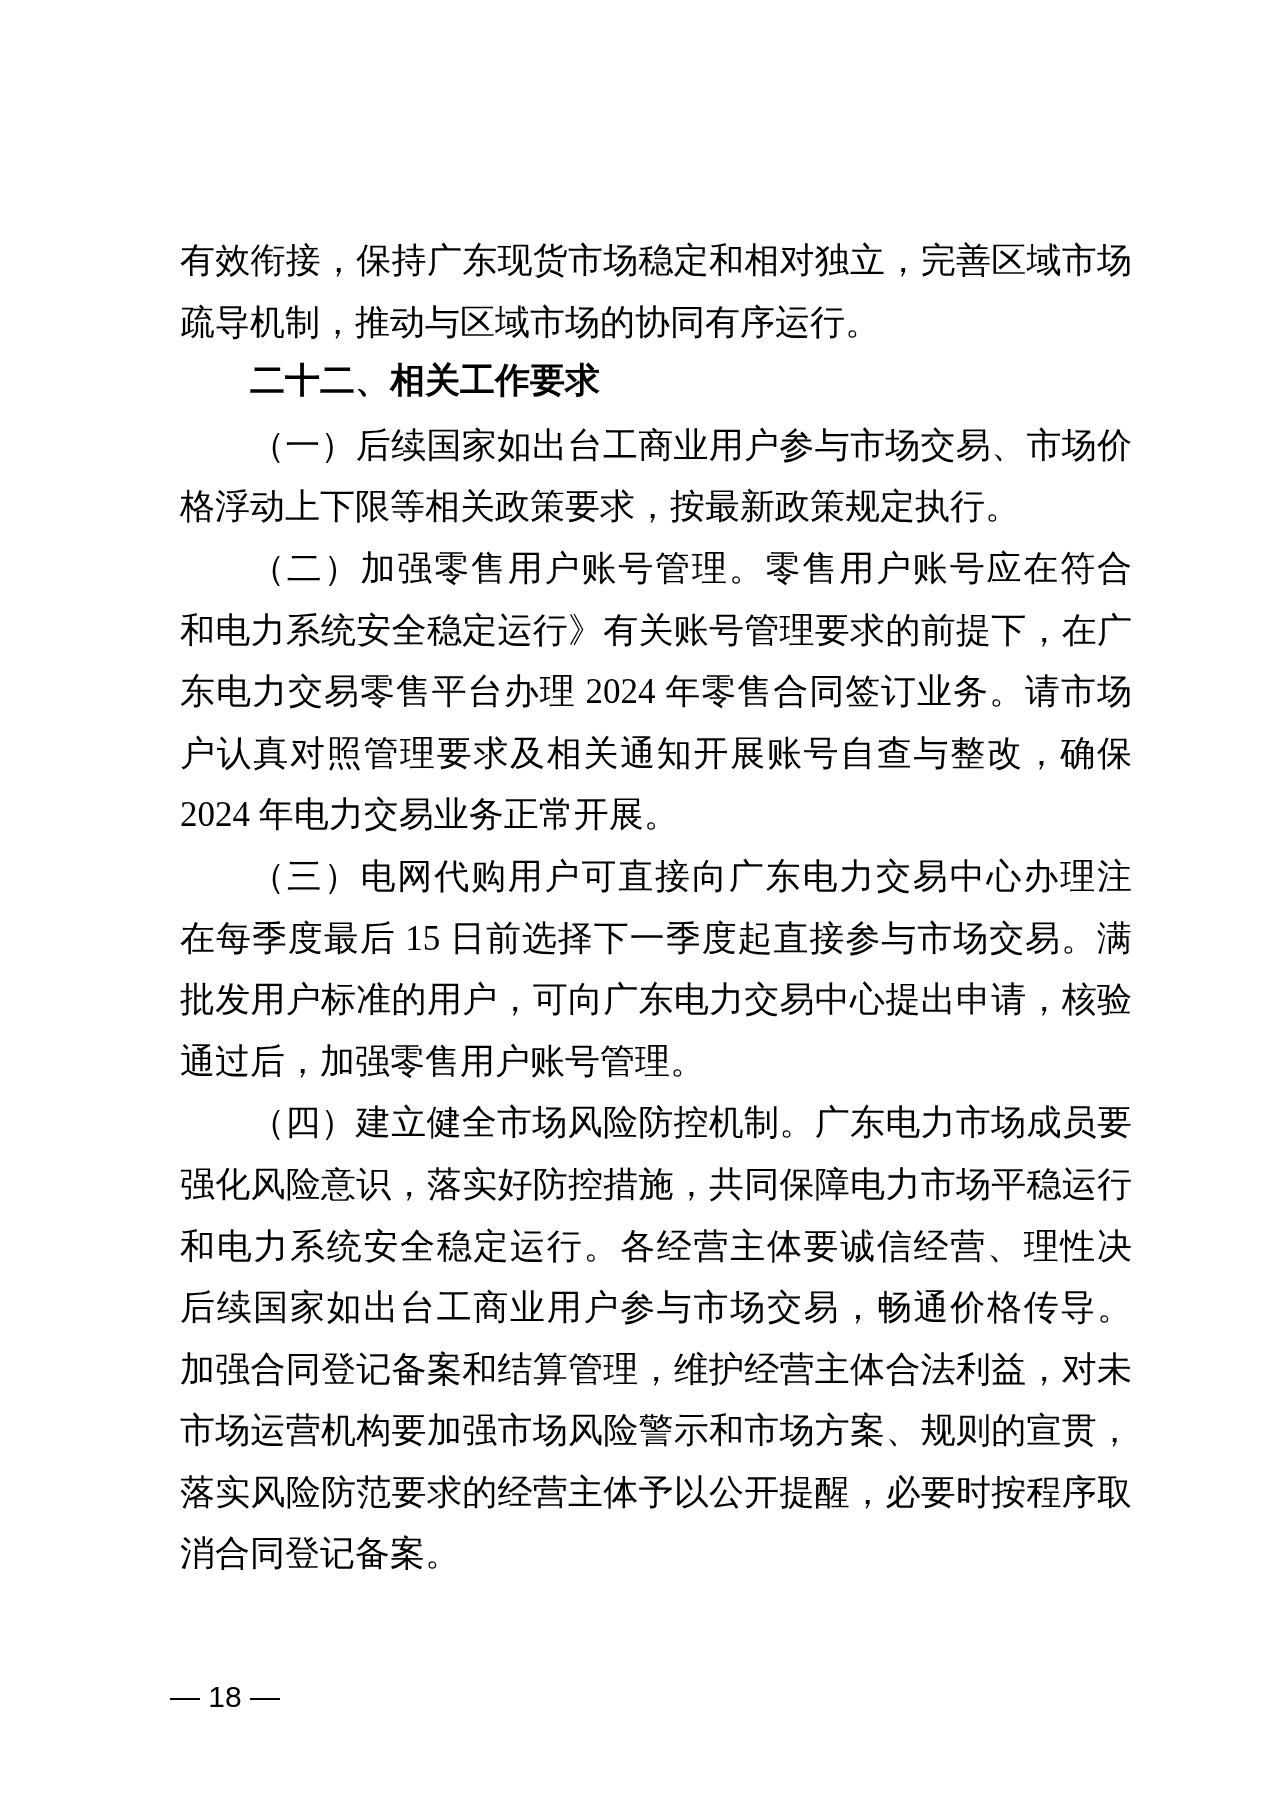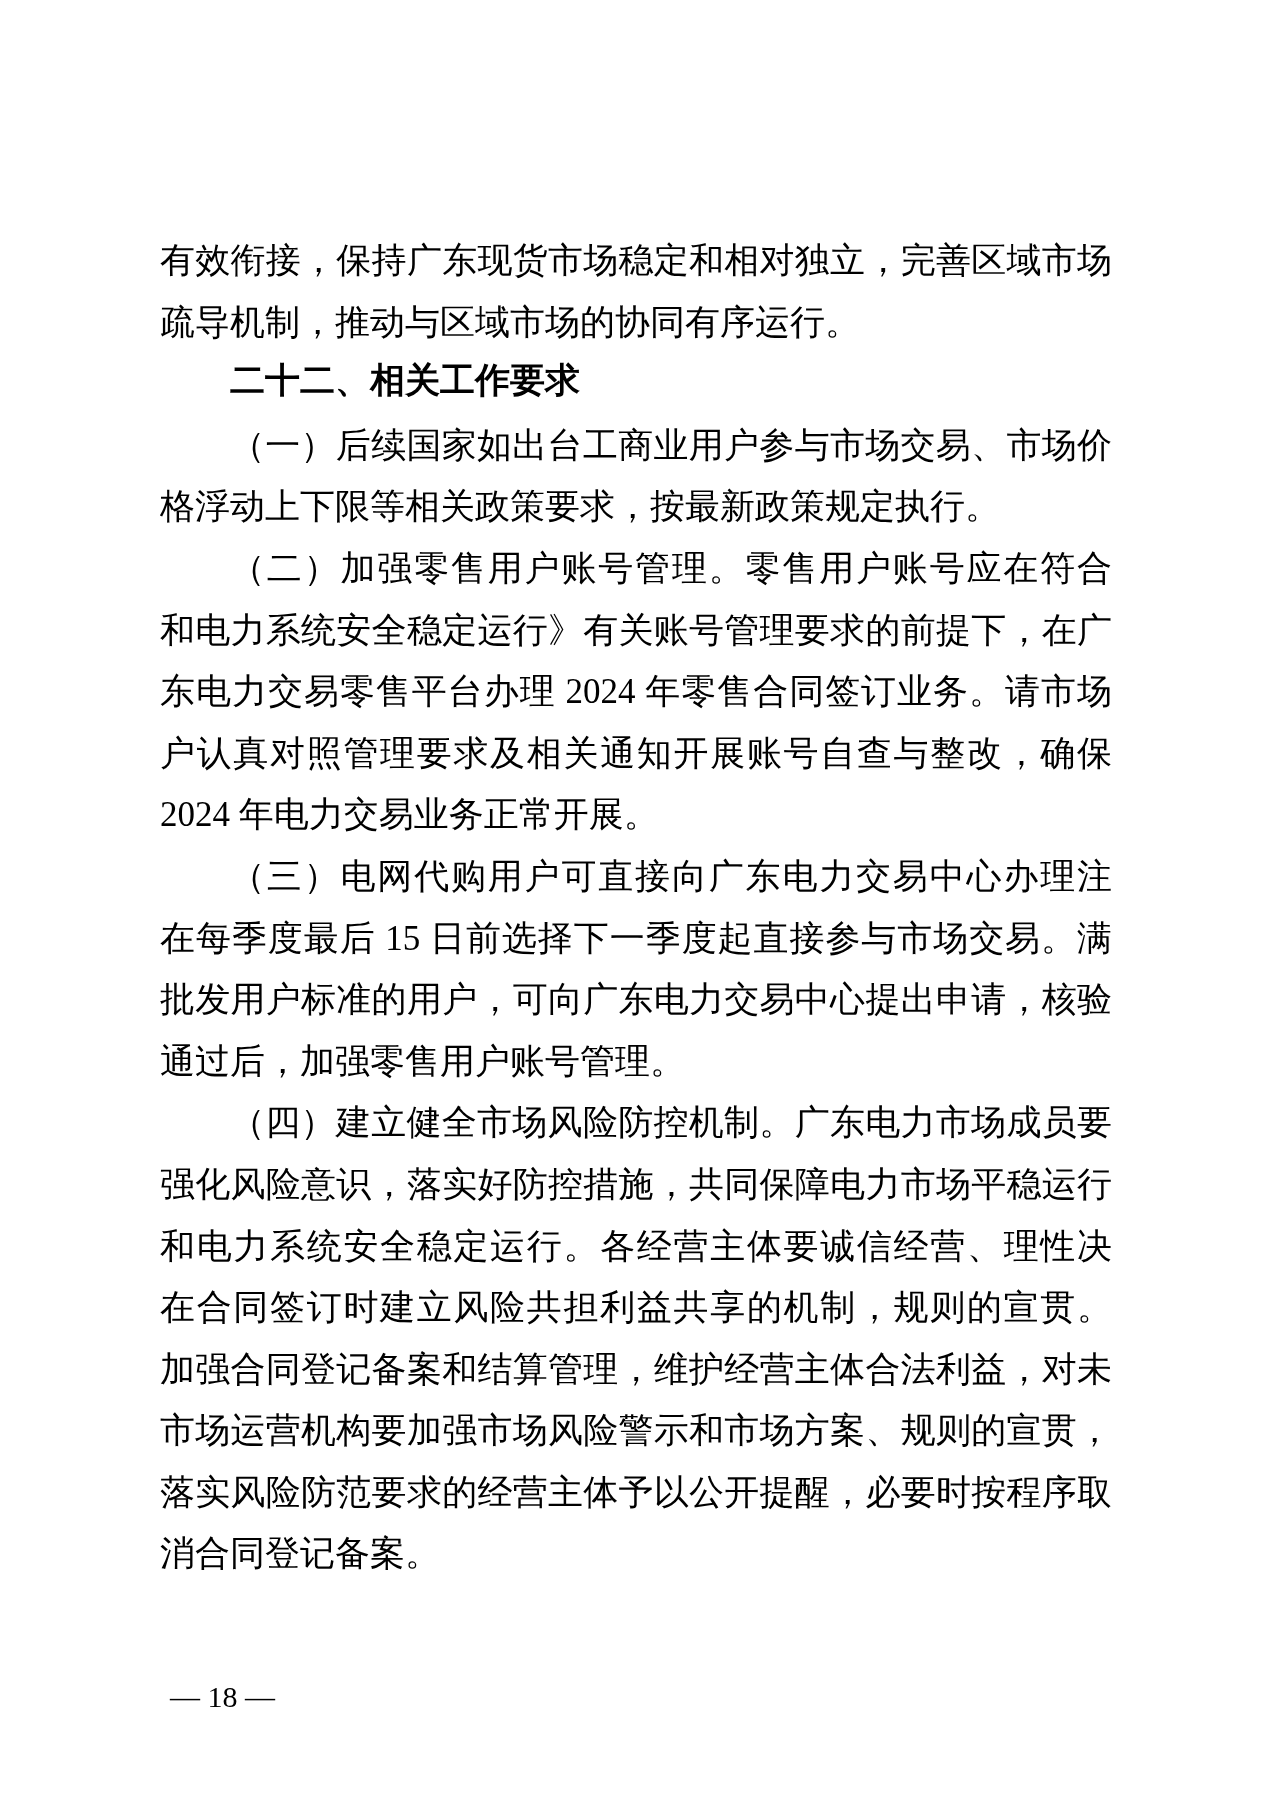--- a/index.html
+++ b/index.html
@@ -7,21 +7,21 @@
     position: relative;
     width: 1280px;
     height: 1812px;
     background: #ffffff;
     color: #000000;
     font-family: "Liberation Serif", serif;
     overflow: hidden;
   }
   .text-area {
     position: absolute;
-    left: 160px;
+    left: 180px;
     top: 230px;
     width: 952px;
   }
   .line {
     height: 61.6px;
     line-height: 61.6px;
     font-size: 35px;
     overflow: hidden;
     text-align: justify;
     text-align-last: justify;
@@ -38,21 +38,21 @@
     font-family: Liberation Mono, monospace;
     font-weight: bold;
     text-align-last: left;
   }
   .footer {
     position: absolute;
     left: 170px;
     top: 1680px;
     font-size: 30px;
     line-height: 34px;
-    font-family: Liberation Serif, serif;
+    font-family: Liberation Sans, sans-serif;
     color: #000000;
   }
 </style>
 </head>
 <body>
 
 <div class="page">
   <div class="text-area">
       <div class="line">有效衔接，保持广东现货市场稳定和相对独立，完善区域市场</div>
       <div class="line last">疏导机制，推动与区域市场的协同有序运行。</div>
@@ -64,20 +64,20 @@
       <div class="line">东电力交易零售平台办理 2024 年零售合同签订业务。请市场用</div>
       <div class="line">户认真对照管理要求及相关通知开展账号自查与整改，确保</div>
       <div class="line last">2024 年电力交易业务正常开展。</div>
       <div class="line indent">（三）电网代购用户可直接向广东电力交易中心办理注册，</div>
       <div class="line">在每季度最后 15 日前选择下一季度起直接参与市场交易。满足</div>
       <div class="line">批发用户标准的用户，可向广东电力交易中心提出申请，核验</div>
       <div class="line last">通过后，加强零售用户账号管理。</div>
       <div class="line indent">（四）建立健全市场风险防控机制。广东电力市场成员要</div>
       <div class="line">强化风险意识，落实好防控措施，共同保障电力市场平稳运行</div>
       <div class="line">和电力系统安全稳定运行。各经营主体要诚信经营、理性决策，</div>
-      <div class="line">在合同签订时建立风险共担利益共享的机制，规则的宣贯。</div>
+      <div class="line">后续国家如出台工商业用户参与市场交易，畅通价格传导。</div>
       <div class="line">加强合同登记备案和结算管理，维护经营主体合法利益，对未</div>
       <div class="line">市场运营机构要加强市场风险警示和市场方案、规则的宣贯，</div>
       <div class="line">落实风险防范要求的经营主体予以公开提醒，必要时按程序取</div>
       <div class="line last">消合同登记备案。</div>
     </div>
   <div class="footer">— 18 —</div>
 </div>
 
 </body></html>

